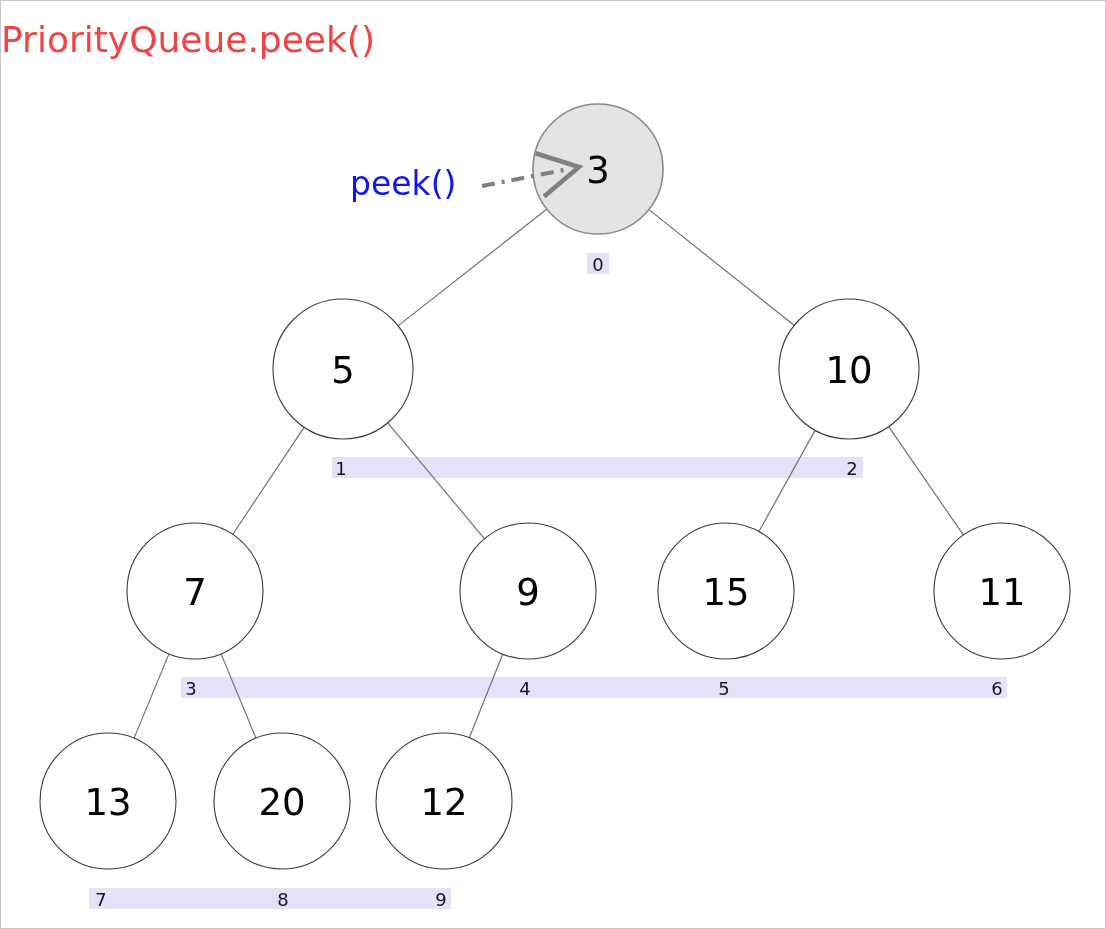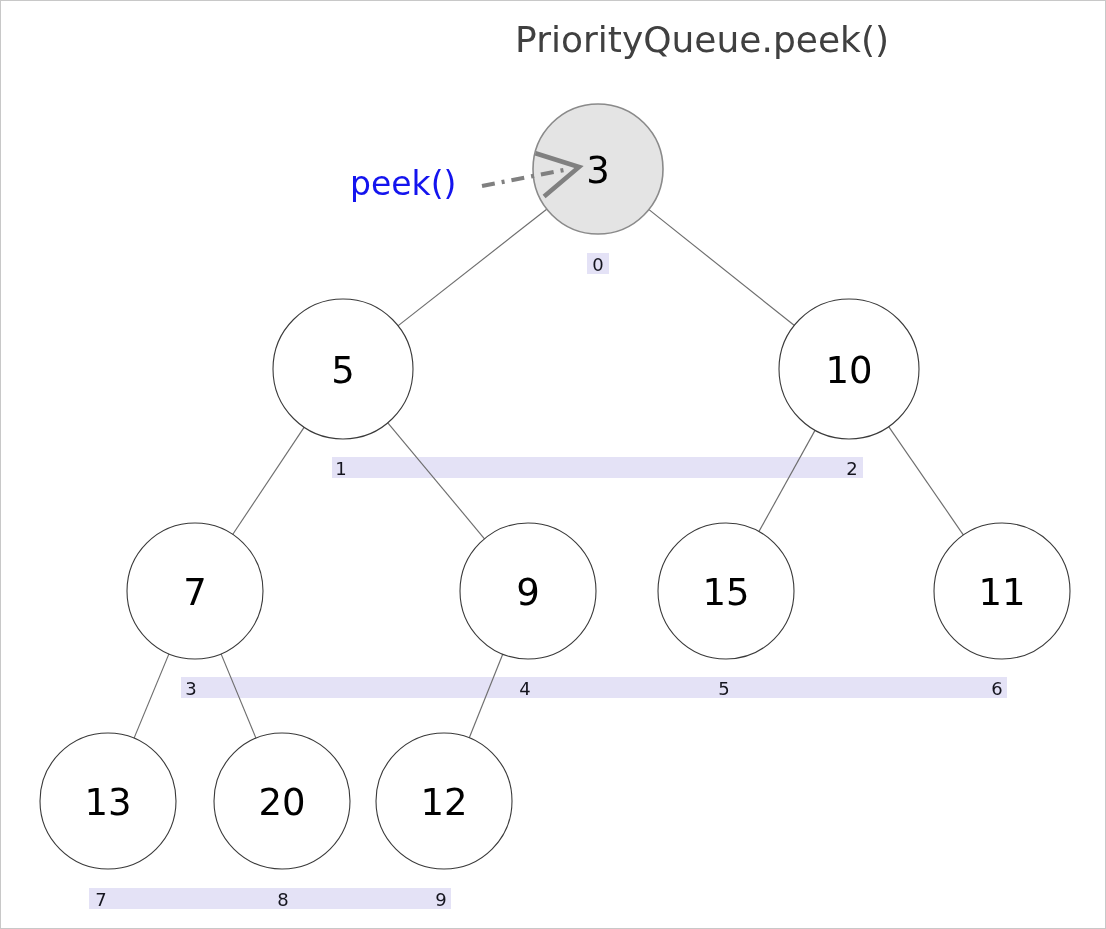--- a/index.html
+++ b/index.html
@@ -17,23 +17,23 @@
     background: #ffffff;
     border: 1px solid #c8c8c8;
     box-sizing: border-box;
     overflow: hidden;
   }
   #title {
     position: absolute;
     left: 0;
     top: 18px;
     width: 888px;
-    text-align: right;
+    text-align: left;
     font-size: 36px;
-    color: #404040;
+    color: #ef4444;
     font-family: "DejaVu Sans", sans-serif;
     letter-spacing: 0px;
   }
   svg#tree-svg {
     position: absolute;
     left: 0;
     top: 0;
     width: 1106px;
     height: 929px;
   }

